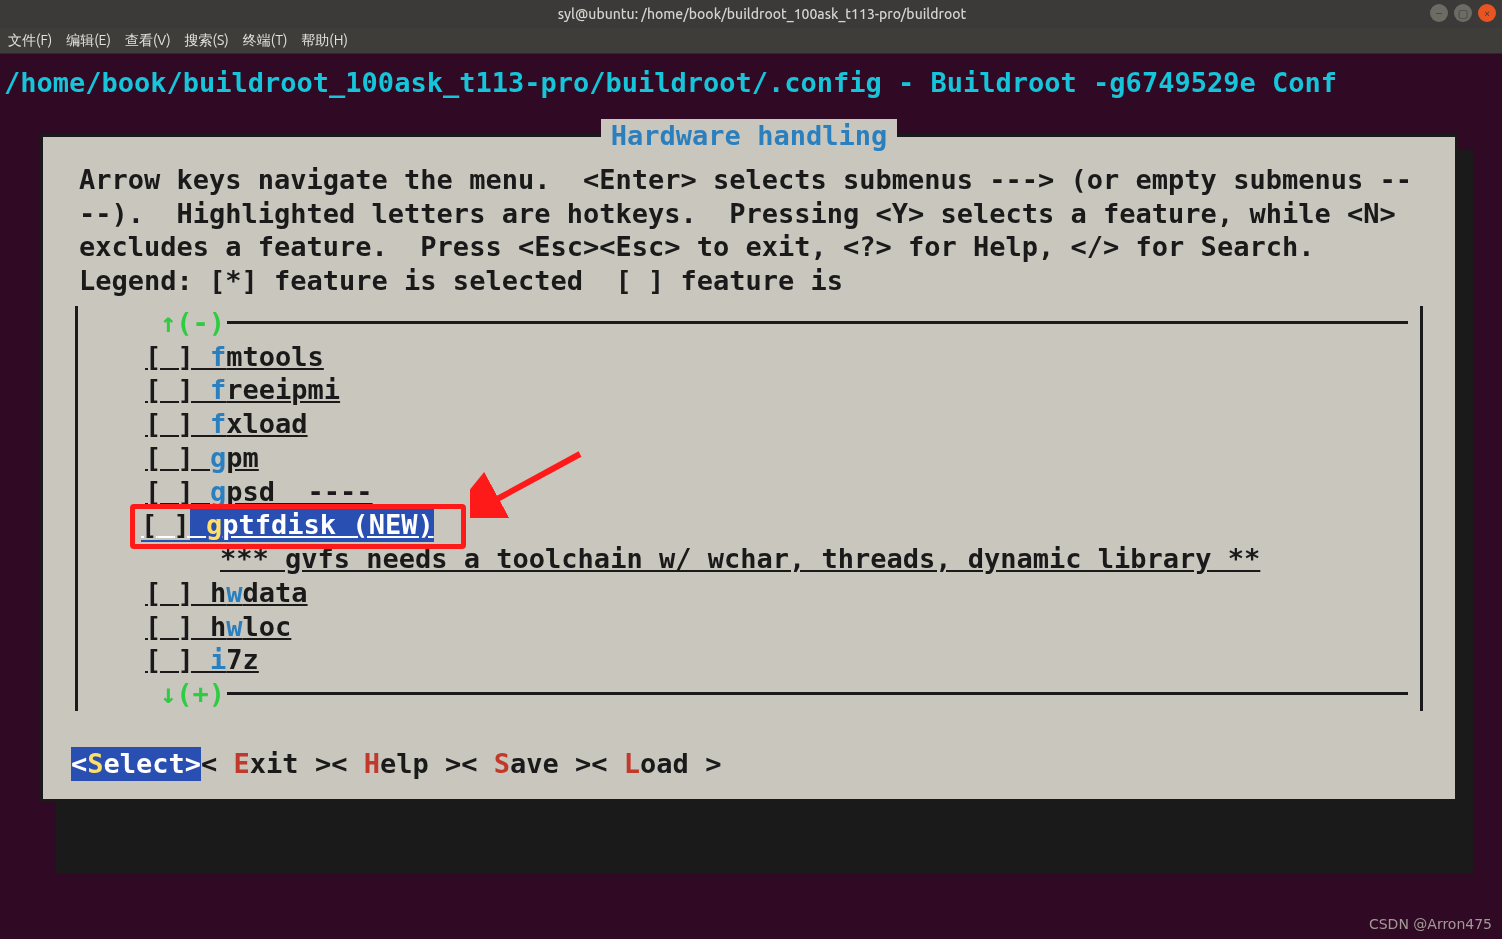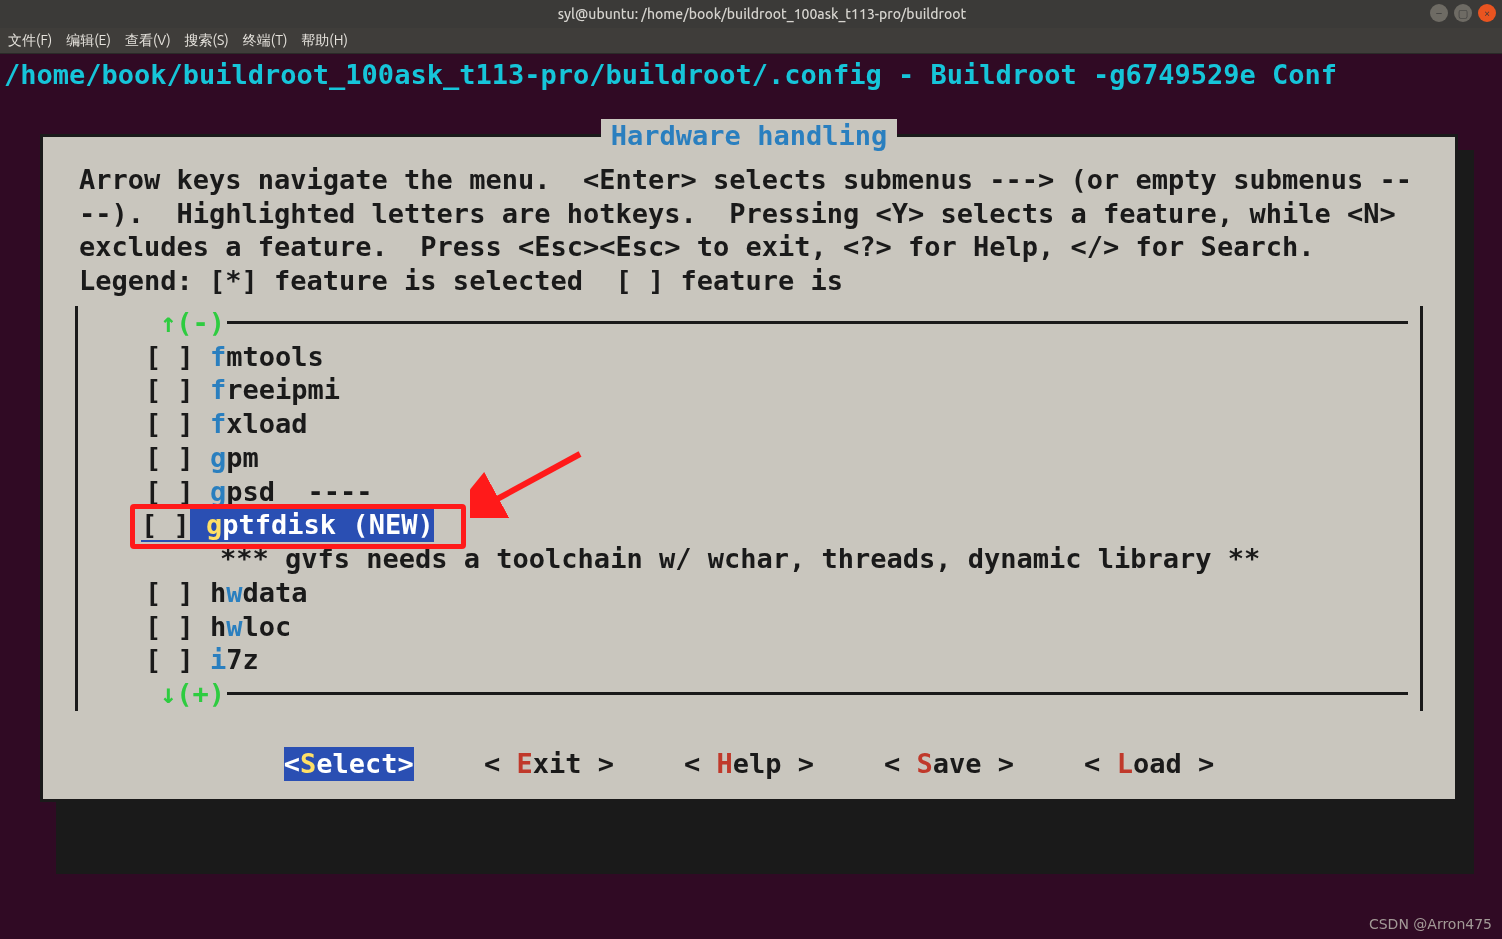--- a/index.html
+++ b/index.html
@@ -32,21 +32,21 @@
 
   
   .terminal {
     position: relative;
     background: #300a24; 
     width: 100%; height: calc(939px - 28px - 26px);
     color: #eeeeec;
     font-size: 27px;
     line-height: 1.25;
     font-weight: 600;
-    padding: 4px 4px 0 4px;
+    padding: 12px 4px 0 4px;
   }
 
   .cfg-path { color:#16c5d9; }
   .cfg-arrow { color:#16c5d9; }
 
   .hline { color:#16c5d9; letter-spacing:0; white-space:pre; }
 
   
   .menuconfig-box {
     position: absolute;
@@ -75,21 +75,21 @@
     border-left: 3px solid #1a1a1a;
     border-right: 3px solid #1a1a1a;
     padding: 0 12px 0 12px;
     position: relative;
   }
   .list-top-edge, .list-bot-edge { display:flex; align-items:center; }
   .list-top-edge .edge-line, .list-bot-edge .edge-line { flex:1; height:3px; background:#1a1a1a; }
   .edge-marker { color:#2ecc40; font-weight:900; padding:0 2px 0 72px; background:#c9c6be; margin-left:-2px;}
   .edge-marker.bot { padding:0 2px 0 72px; }
 
-  .opt-row { white-space: pre; color:#1a1a1a; padding-left: 55px; }
+  .opt-row { white-space: pre; color:#1a1a1a; padding-left: 55px; text-decoration: underline; }
   .opt-row .hotkey { color:#2a7fbf; }
   .opt-row.infoline { padding-left: 130px; }
 
   
   .opt-row.selected {
     display:inline-block;
     background:#2a4fb3; color:#ffffff;
     padding-left:0; margin-left:51px;
   }
   .opt-row.selected .lbr, .opt-row.selected .rbr { background:#c9c6be; color:#1a1a1a; padding:0 0; }
@@ -97,21 +97,21 @@
   .opt-row.selected .hotkey-sel { color:#ffe066; }
 
   
   .anno-rect {
     position:absolute; border:5px solid #ff1a1a; border-radius:4px;
     pointer-events:none;
   }
   .anno-arrow { position:absolute; pointer-events:none; }
 
   
-  .btn-row { display:flex; justify-content:center; gap:70px; margin-top:36px; color:#1a1a1a; }
+  .btn-row { display:flex; margin-top:36px; color:#1a1a1a; }
   .mc-btn { white-space:pre; }
   .mc-btn .hot { color:#c0392b; }
   .mc-btn.active { background:#2a4fb3; color:#fff; display:inline-block; }
   .mc-btn.active .hot { color:#ffe066; }
 
   .watermark {
     position:absolute; right:10px; bottom:6px;
     font-family:"DejaVu Sans",sans-serif; font-size:14px;
     color:#b7b3ab; opacity:.85; font-weight:400;
   }

